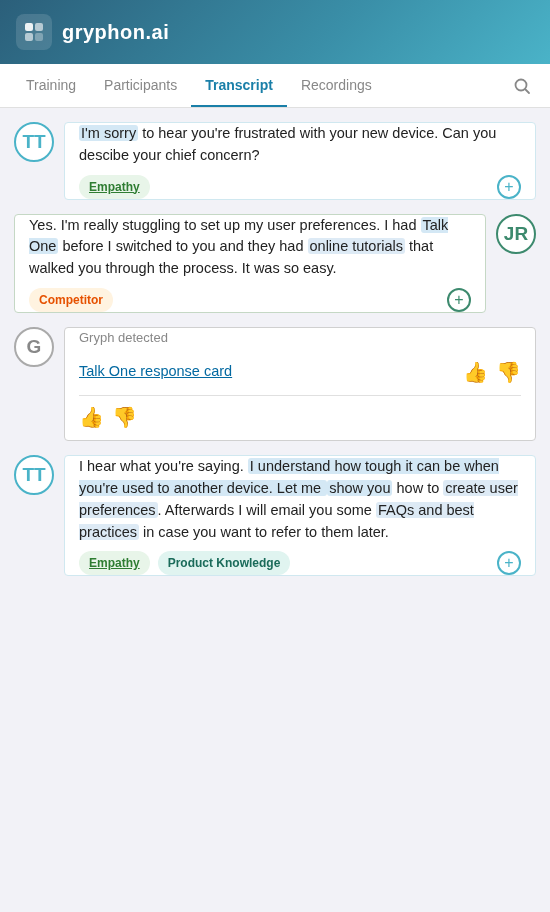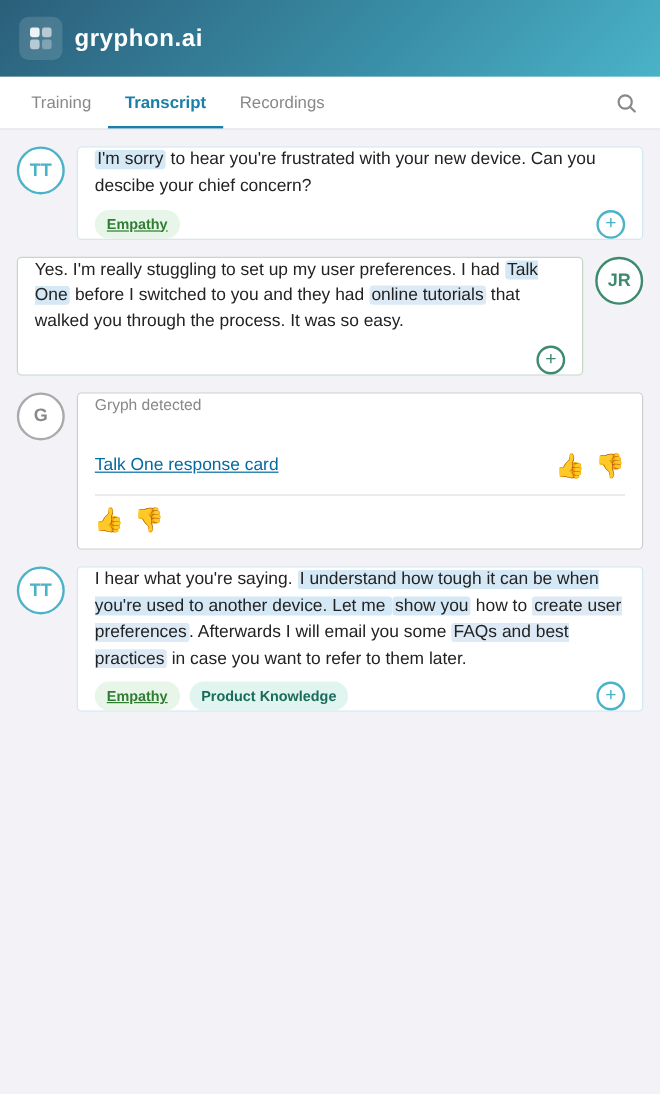--- a/index.html
+++ b/index.html
@@ -93,21 +93,21 @@
     .message-row.agent { flex-direction: row; }
     .message-row.customer { flex-direction: row-reverse; }
 
     .avatar {
       width: 40px;
       height: 40px;
       border-radius: 50%;
       display: flex;
       align-items: center;
       justify-content: center;
-      font-size: 15px;
+      font-size: 19px;
       font-weight: 700;
       flex-shrink: 0;
     }
     .avatar.tt {
       border: 2px solid #4ab3c8;
       color: #4ab3c8;
       background: white;
     }
     .avatar.jr {
       border: 2px solid #3d8a6e;
@@ -201,21 +201,21 @@
     .tags-left {
       display: flex;
       gap: 8px;
       flex-wrap: wrap;
     }
 
     
     .gryph-title {
       font-size: 13px;
       color: #888;
-      margin-bottom: 27px;
+      margin-bottom: 10px;
       font-weight: 500;
     }
     .gryph-link-row {
       display: flex;
       align-items: center;
       justify-content: space-between;
       margin-bottom: 8px;
     }
     .gryph-link {
       color: #0369a1;
@@ -254,20 +254,21 @@
         <rect x="2" y="12" width="8" height="8" rx="2" fill="white" opacity="0.6"></rect>
         <rect x="12" y="12" width="8" height="8" rx="2" fill="white" opacity="0.3"></rect>
       </svg>
     </div>
     <span class="logo-text">gryphon.ai</span>
   </div>
 </div>
 
 <div class="tabs">
   <div class="tab">Training</div>
+  <div class="tab">Participants</div>
   <div class="tab active">Transcript</div>
   <div class="tab">Recordings</div>
   <div class="tab-spacer"></div>
   <div class="search-btn">
     <svg width="18" height="18" viewBox="0 0 18 18" fill="none">
       <circle cx="8" cy="8" r="5.5" stroke="#888" stroke-width="1.8"></circle>
       <line x1="12.5" y1="12.5" x2="16" y2="16" stroke="#888" stroke-width="1.8" stroke-linecap="round"></line>
     </svg>
   </div>
 </div>
@@ -290,20 +291,21 @@
   </div>
 
   <div class="message-row customer">
     <div class="avatar jr">
       <span>JR</span>
     </div>
     <div class="bubble customer-bubble">
       <span>Yes. I'm really stuggling to set up my user preferences. I had </span><span class="highlight-blue">Talk One</span><span> before I switched to you and they had </span><span class="highlight-light">online tutorials</span><span> that walked you through the process. It was so easy.</span>
       <div class="tags-row">
         <div class="tags-left">
+          <span class="tag orange">Competitor</span>
         </div>
         <div class="plus-btn green-border">+</div>
       </div>
     </div>
   </div>
 
   <div class="message-row agent">
     <div class="avatar g">
       <span>G</span>
     </div>

